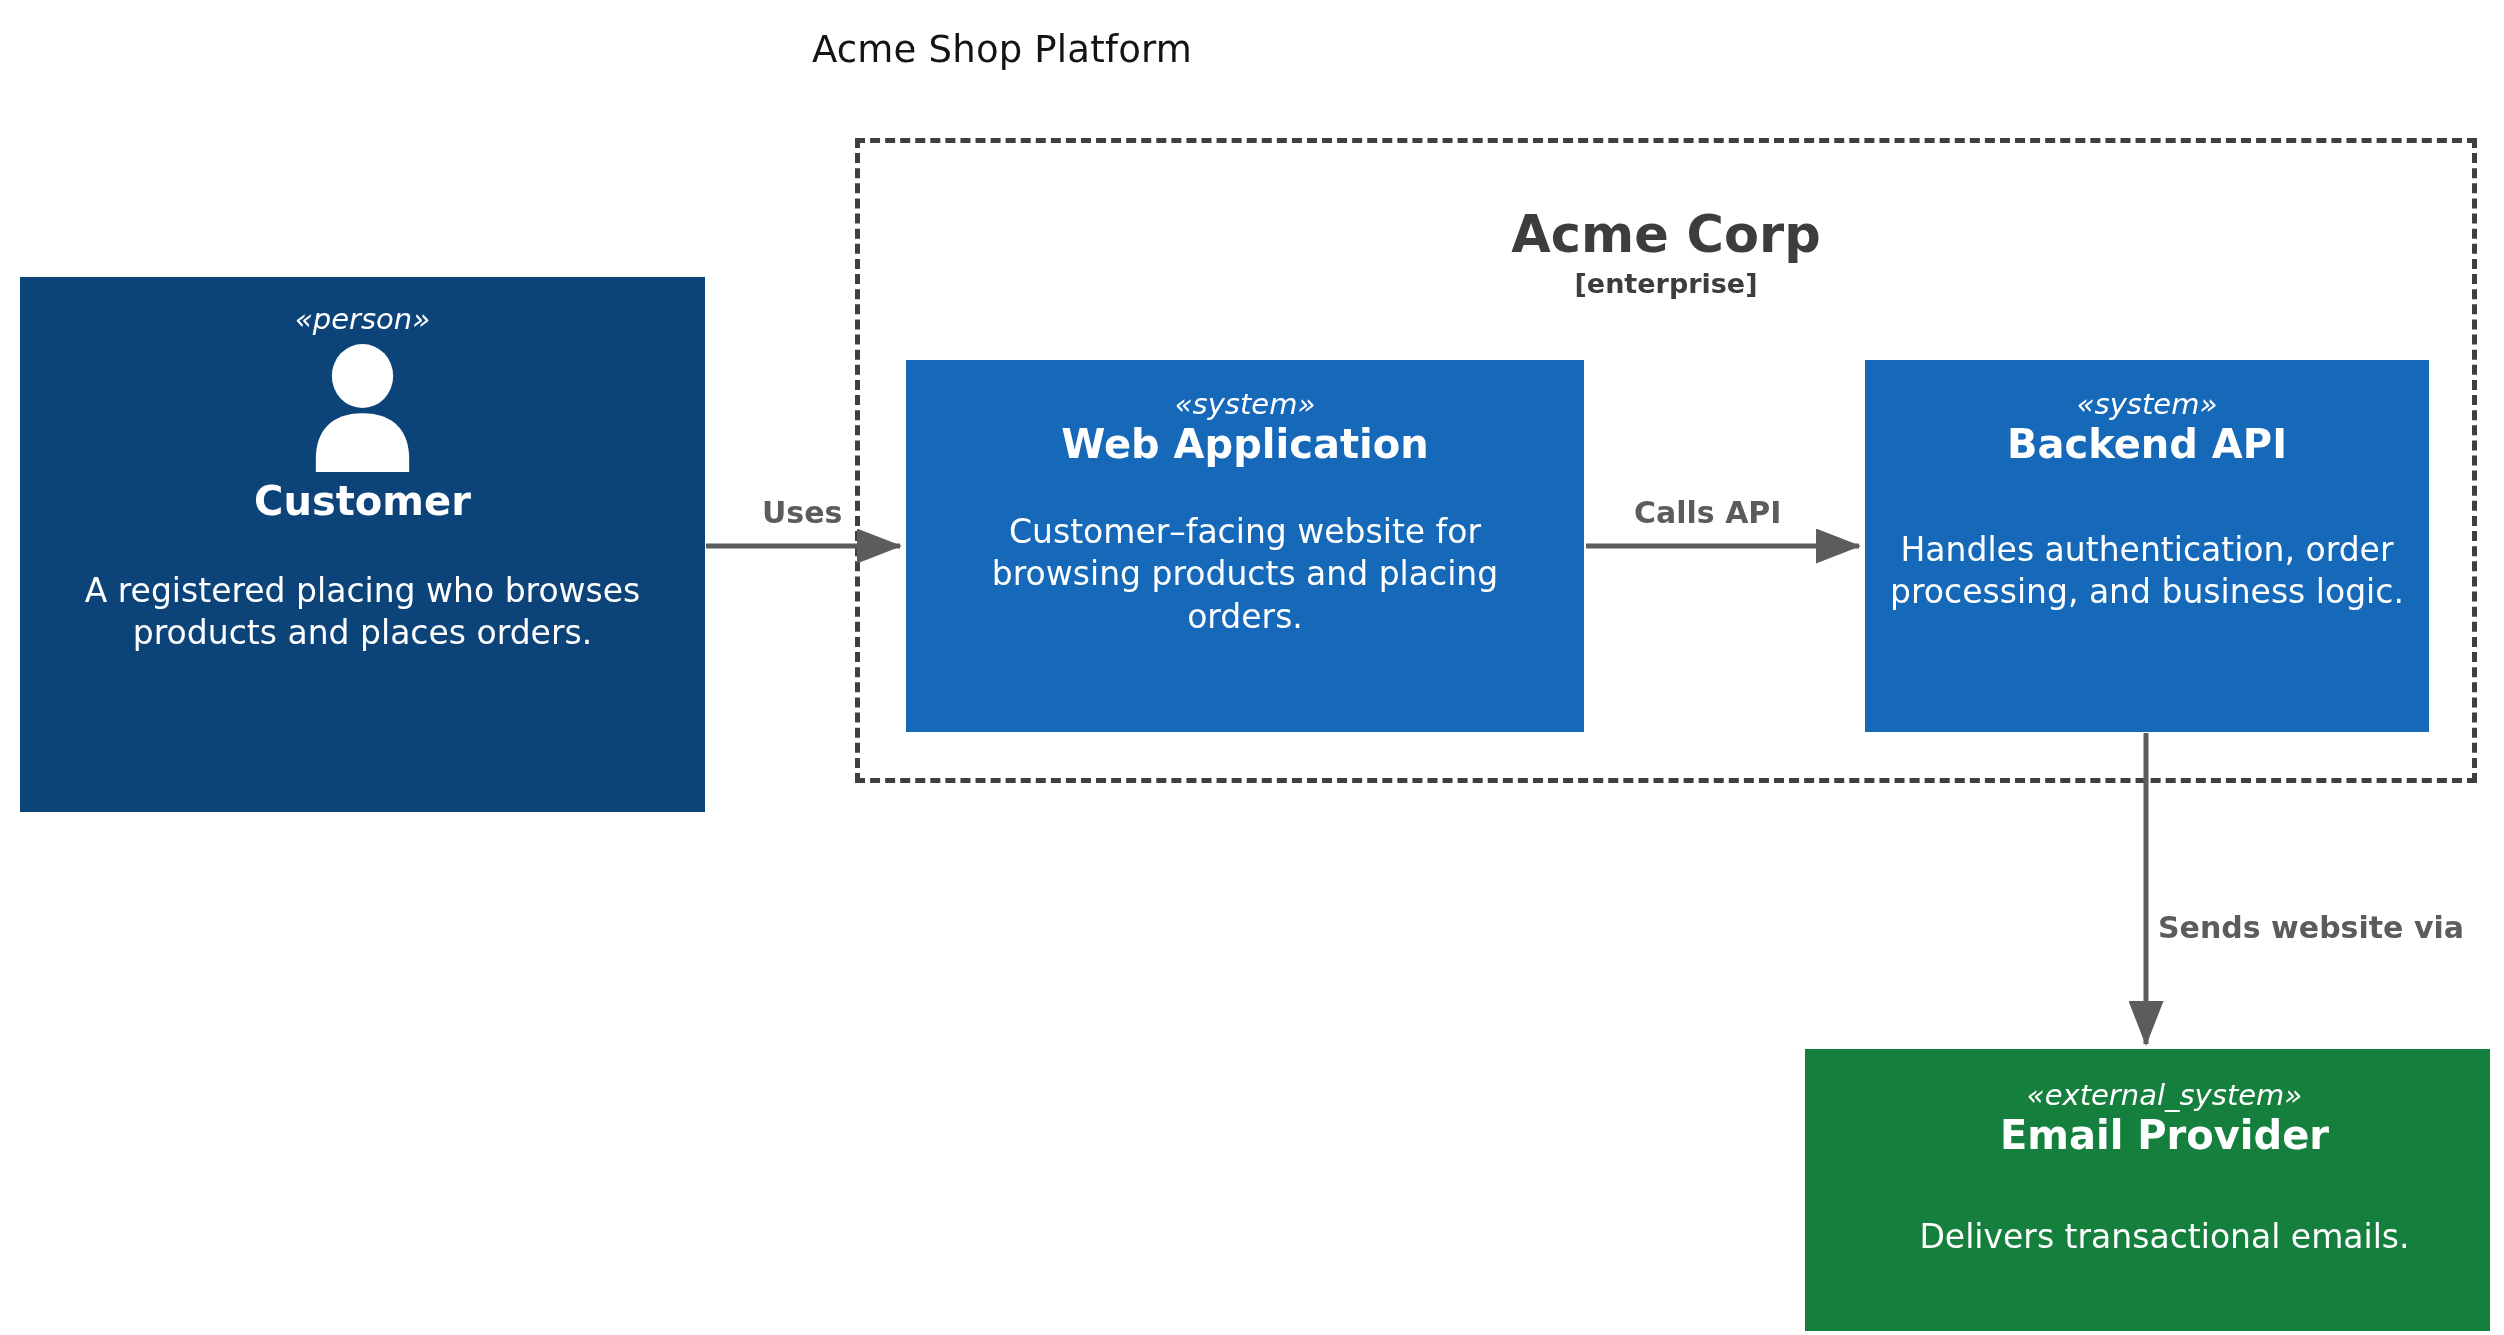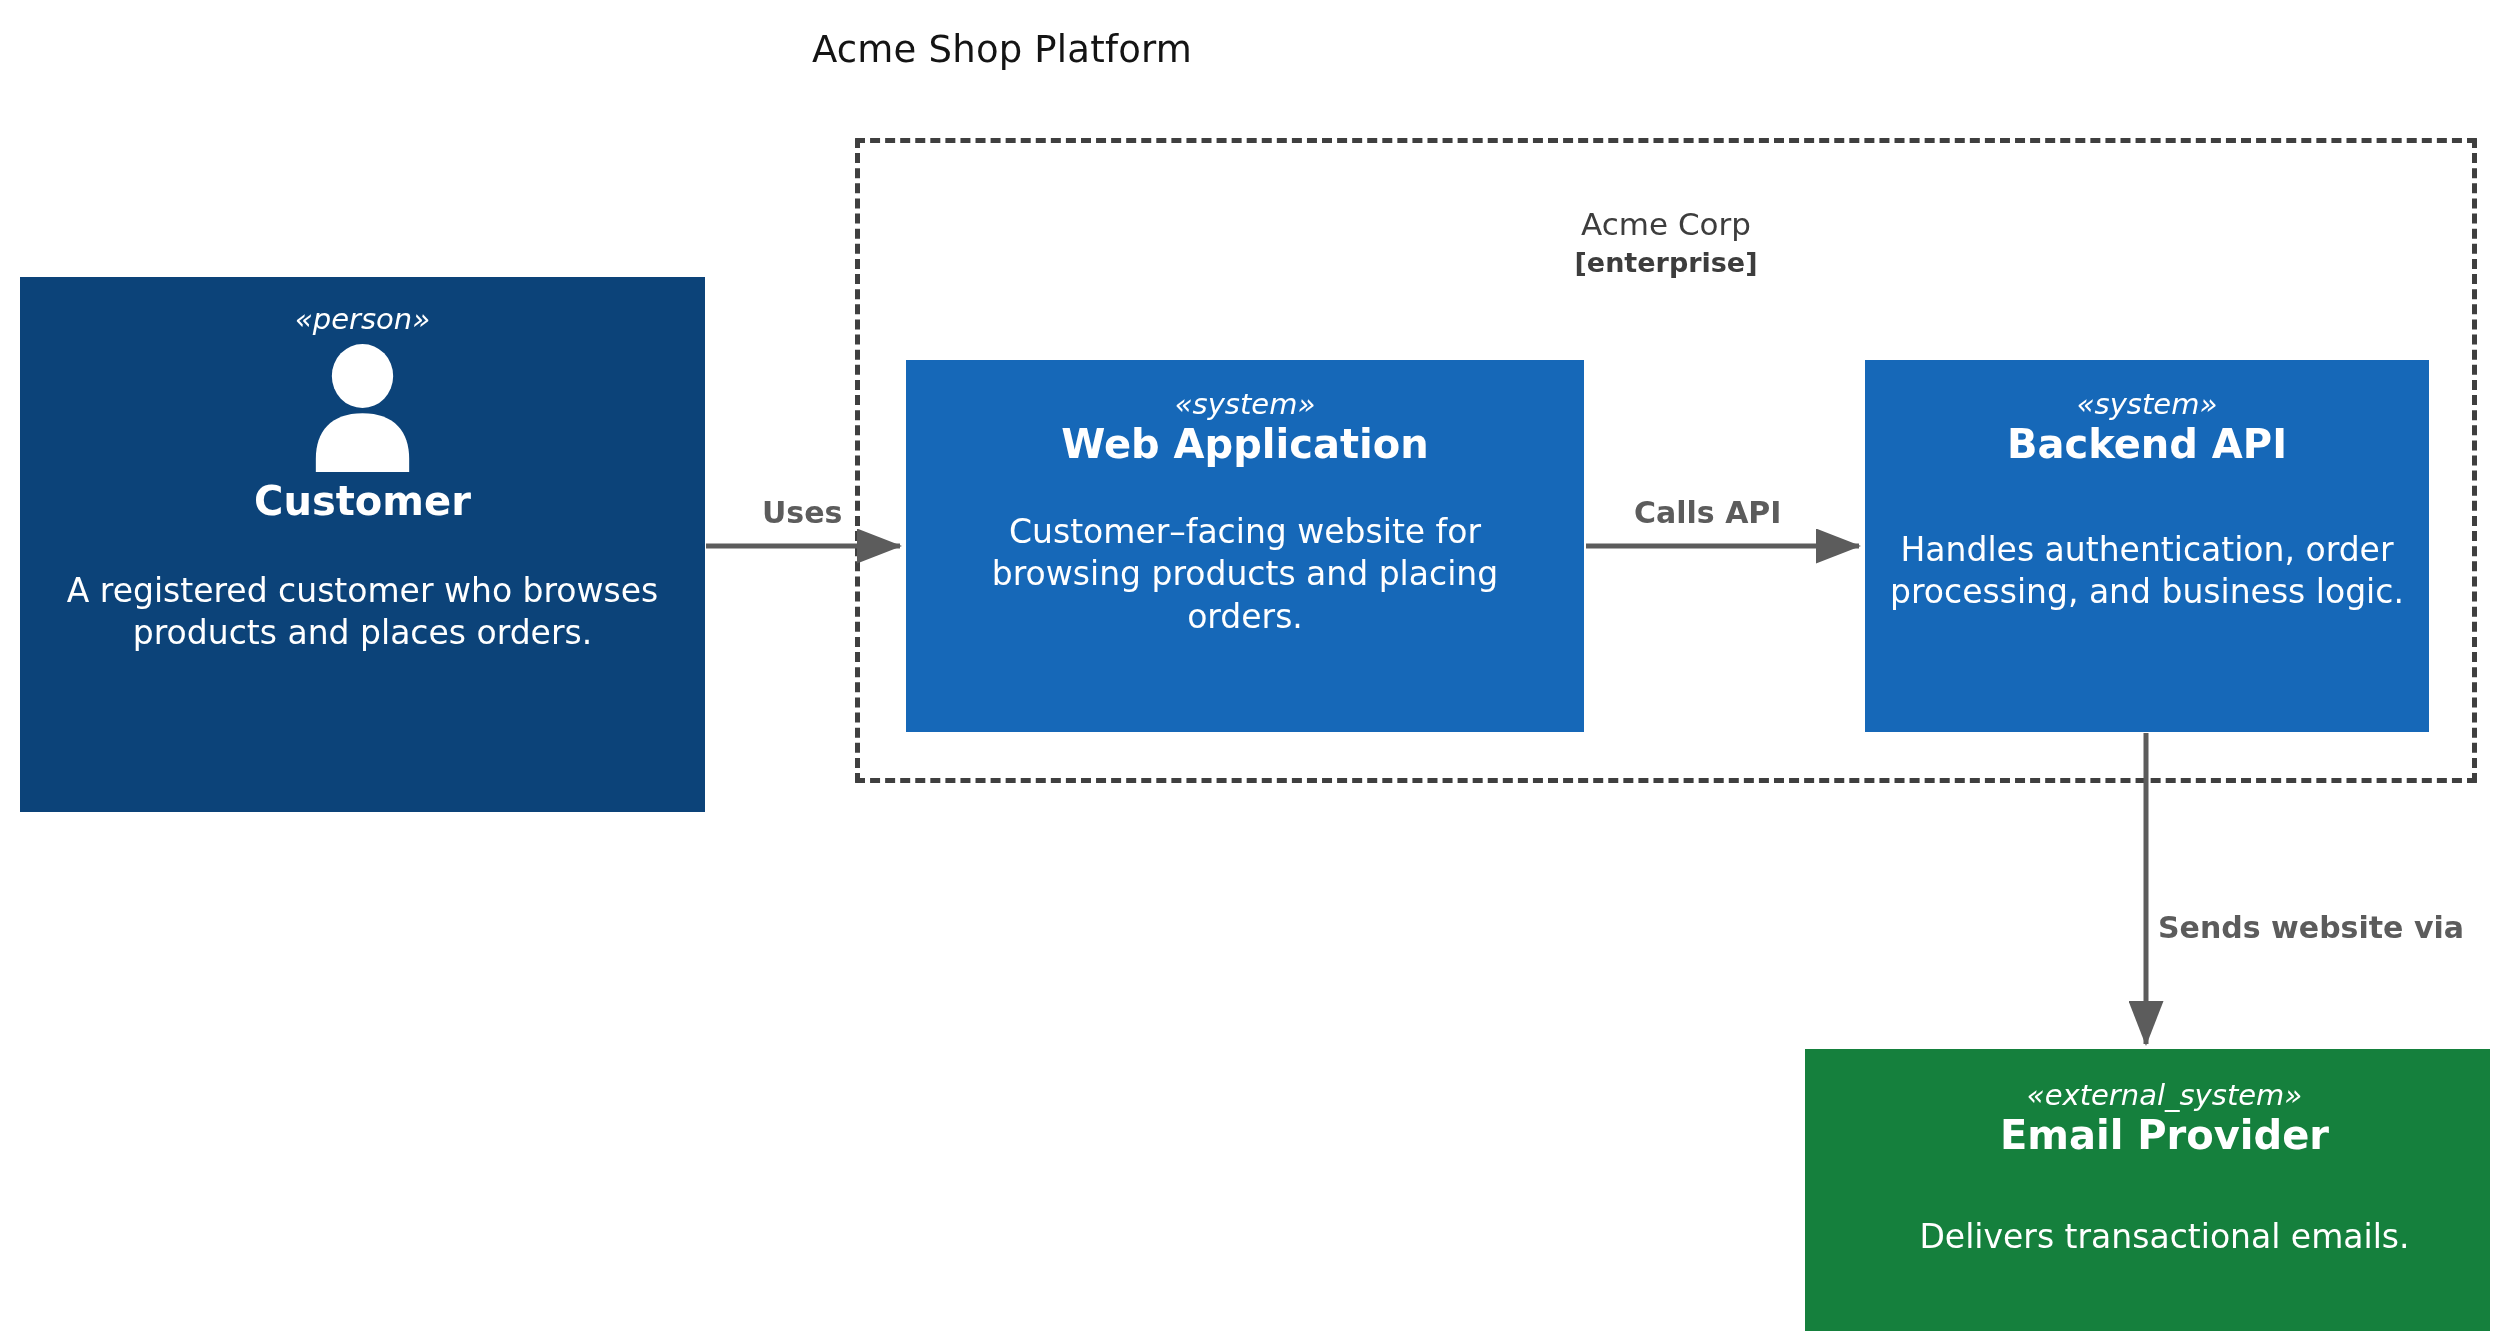--- a/index.html
+++ b/index.html
@@ -53,22 +53,22 @@
     position: absolute;
     left: 855px;
     top: 208px;
     width: 1622px;
     text-align: center;
     color: #3d3d3d;
     pointer-events: none;
   }
   .boundary-label .bl-name {
     display: block;
-    font-size: 31px;
-    font-weight: normal;
+    font-size: 51px;
+    font-weight: bold;
     line-height: 1.05;
   }
   .boundary-label .bl-tech {
     display: block;
     font-size: 27px;
     font-weight: bold;
     line-height: 1.3;
     margin-top: 4px;
   }
 
@@ -206,21 +206,21 @@
   <div class="edge-label" id="label-calls-api">Calls API</div>
   <div class="edge-label" id="label-sends">Sends website via</div>
 
   <div class="node" id="node-customer">
     <div class="stereotype">«person»</div>
     <svg class="person-icon" viewBox="0 0 100 96">
       <ellipse cx="50" cy="24" rx="23" ry="24" fill="#ffffff"></ellipse>
       <path d="M50 52 C 26 52, 15 66, 15 86 L 15 96 L 85 96 L 85 86 C 85 66, 74 52, 50 52 Z" fill="#ffffff"></path>
     </svg>
     <div class="node-name">Customer</div>
-    <div class="node-desc">A registered customer who browses products and places orders.</div>
+    <div class="node-desc">A registered placing who browses products and places orders.</div>
   </div>
 
   <div class="node" id="node-webapp">
     <div class="stereotype">«system»</div>
     <div class="node-name">Web Application</div>
     <div class="node-desc">Customer–facing website for browsing products and placing orders.</div>
   </div>
 
   <div class="node" id="node-backend">
     <div class="stereotype">«system»</div>

